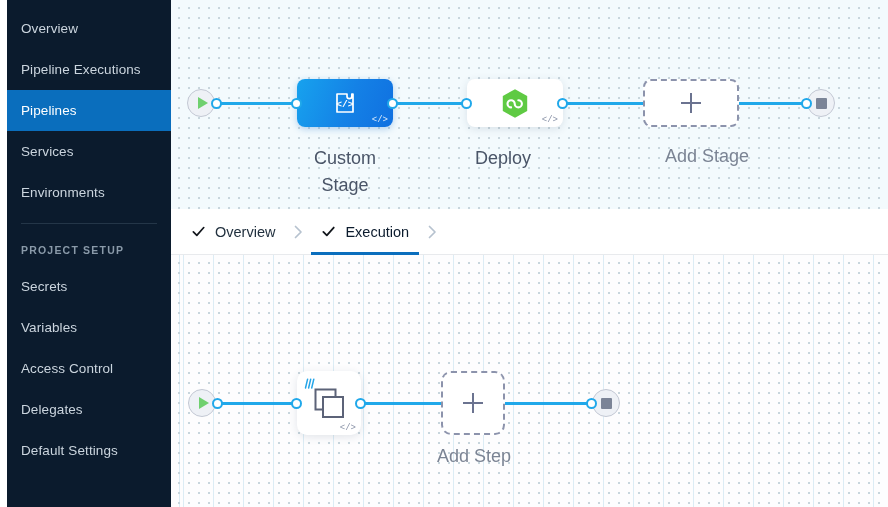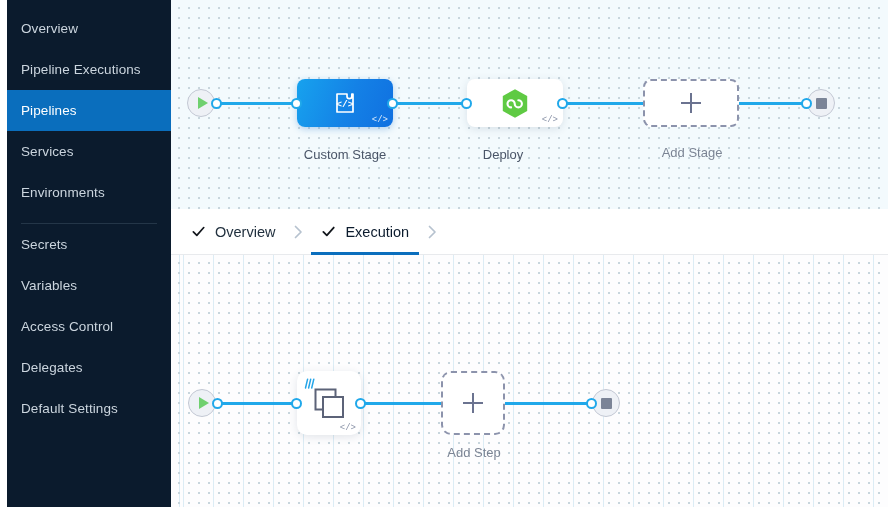--- a/index.html
+++ b/index.html
@@ -189,21 +189,21 @@
   .code-badge.on-blue { color: rgba(255,255,255,.85); }
 
   .tpl-badge {
     position: absolute; left: 7px; top: 4px;
     display: block;
   }
 
   .node-label {
     position: absolute;
     text-align: center;
-    font-size: 13px;
+    font-size: 18px;
     color: #4a5568;
     line-height: 1.5;
     white-space: pre-line;
   }
   .node-label.muted { color: #7b8494; }
 </style>
 </head>
 <body>
 
 <div id="app">
@@ -219,20 +219,21 @@
       <span>Pipelines</span>
     </div>
     <div class="nav-item">
       <span>Services</span>
     </div>
     <div class="nav-item">
       <span>Environments</span>
     </div>
 
     <div class="nav-divider"></div>
+    <div class="nav-section-label">PROJECT SETUP</div>
 
     <div class="nav-item">
       <span>Secrets</span>
     </div>
     <div class="nav-item">
       <span>Variables</span>
     </div>
     <div class="nav-item">
       <span>Access Control</span>
     </div>
@@ -284,21 +285,21 @@
       </div>
       <div class="port" style="left:290px; top:98px;"></div>
       <div class="port" style="left:386px; top:98px;"></div>
       <div class="node-label" style="left:284px; top:145px; width:96px;">Deploy</div>
 
       <div class="node" style="left:472px; top:79px;">
         <div class="stage-box dashed">
           <div class="plus"></div>
         </div>
       </div>
-      <div class="node-label muted" style="left:466px; top:143px; width:110px;">Add Stage</div>
+      <div class="node-label muted" style="left:481px; top:143px; width:110px;">Add Stage</div>
 
       <div class="node" style="left:636px; top:89px;">
         <div class="terminal">
           <div class="sq-stop"></div>
         </div>
       </div>
       <div class="port" style="left:630px; top:98px;"></div>
     </div>
 
     <div class="tabbar">

